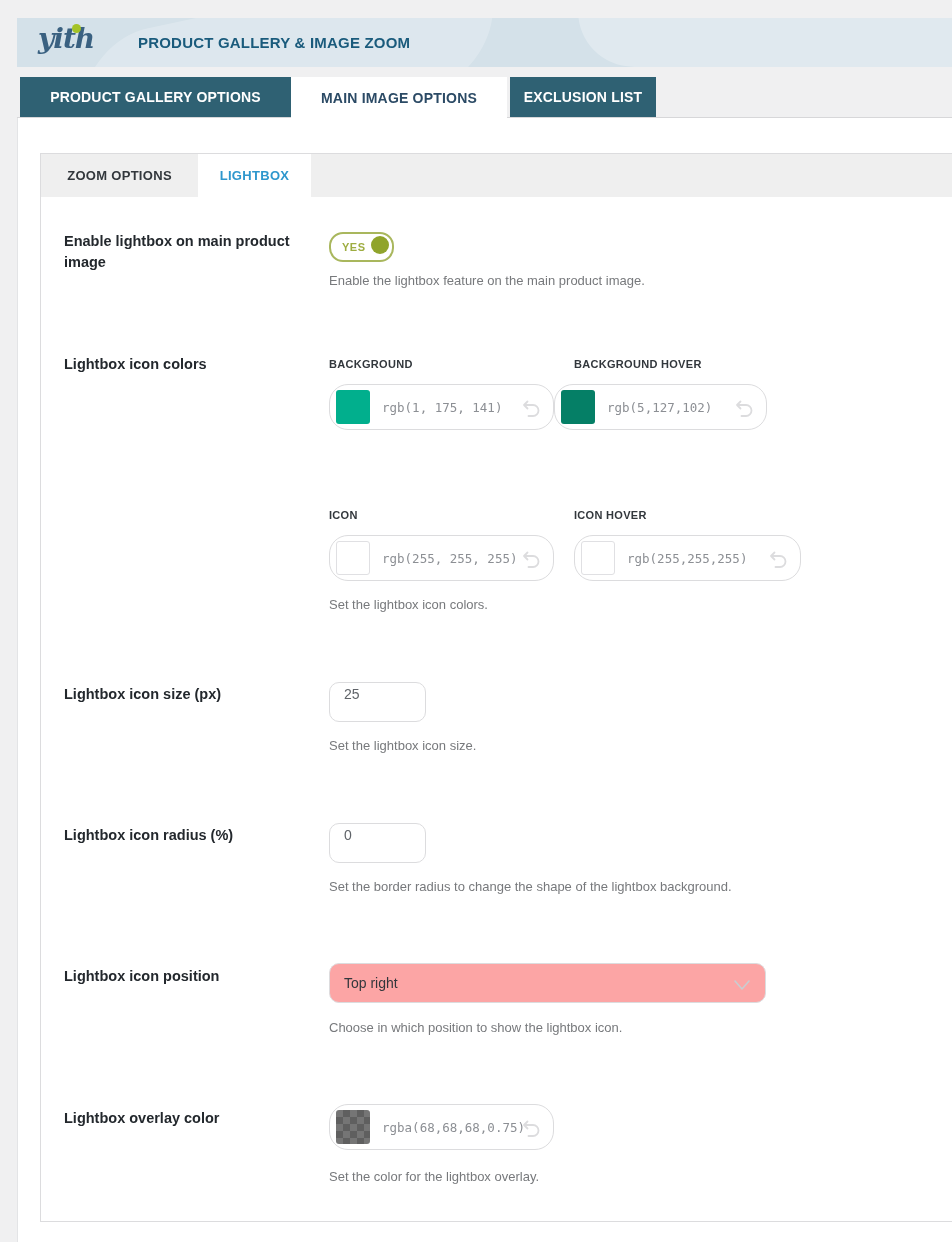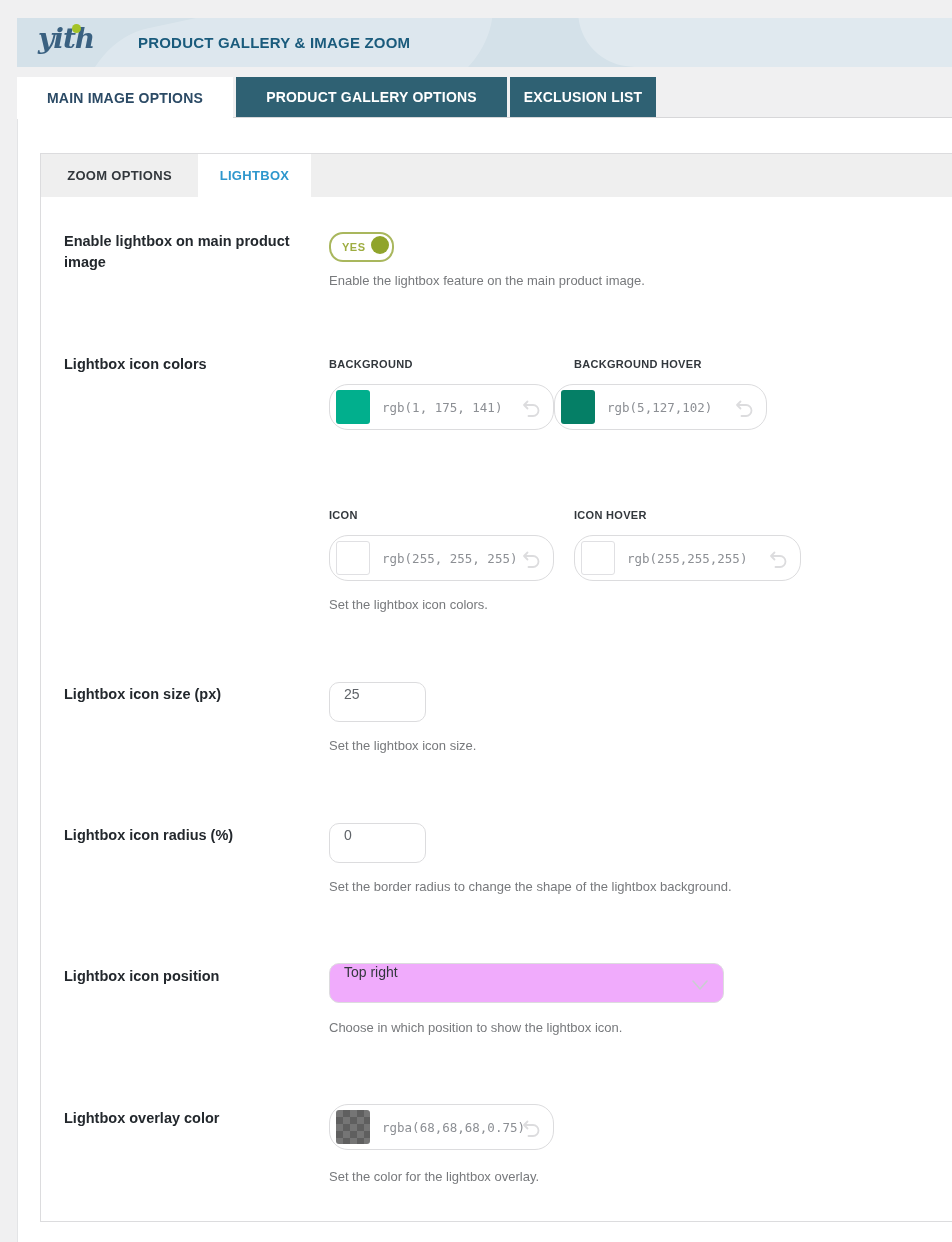--- a/index.html
+++ b/index.html
@@ -57,21 +57,21 @@
       linear-gradient(45deg, #5f5f5f 25%, #757575 25%, #757575 75%, #5f5f5f 75%);
     background-size:14px 14px; background-position:0 0, 7px 7px; background-color:#757575;
   }
   .cvalue { font-family:"DejaVu Sans Mono", monospace; font-size:12.5px; color:#8c8f94; margin-left:12px; white-space:nowrap; }
   .undo { position:absolute; right:12px; top:13px; width:20px; height:20px; cursor:pointer; }
 
   
   .tinput { position:absolute; left:288px; width:97px; height:40px; border:1px solid #dcdcde; border-radius:10px; background:#fff; font-family:"Liberation Sans", sans-serif; font-size:14px; color:#5f6368; padding:0 0 16px 14px; outline:none; }
 
   
-  .sel { position:absolute; left:288px; width:395px; height:40px; border:1px solid #dcdcde; border-radius:10px; background:#f0abfc; display:flex; align-items:flex-start; cursor:pointer; }
+  .sel { position:absolute; left:288px; width:437px; height:40px; border:1px solid #dcdcde; border-radius:10px; background:#fca5a5; display:flex; align-items:center; cursor:pointer; }
   .sel-value { font-size:14px; color:#32373c; margin-left:14px; }
   .sel-chev { position:absolute; right:14px; top:13px; width:18px; height:12px; }
 </style>
 </head>
 <body>
 
 <div class="screen">
 
   <div class="panel"></div>
 
@@ -79,22 +79,22 @@
     <div class="wm1"></div>
     <div class="wm2"></div>
     <div class="logo">
       <span class="logo-text">yith</span>
       <span class="logo-dot"></span>
     </div>
     <div class="header-title">PRODUCT GALLERY &amp; IMAGE ZOOM</div>
   </div>
 
   <div class="main-tabs">
+    <div class="mtab dark t2">PRODUCT GALLERY OPTIONS</div>
     <div class="mtab active">MAIN IMAGE OPTIONS</div>
-    <div class="mtab dark t2">PRODUCT GALLERY OPTIONS</div>
     <div class="mtab dark t3">EXCLUSION LIST</div>
   </div>
   <div class="tabs-border"></div>
 
   <div class="card">
 
     <div class="subtab-bar">
       <div class="subtab inactive">ZOOM OPTIONS</div>
       <div class="subtab active">LIGHTBOX</div>
     </div>

